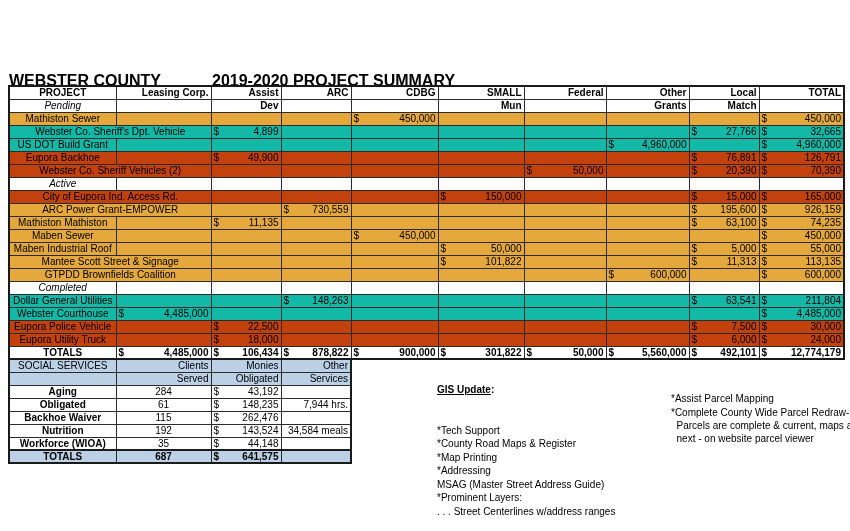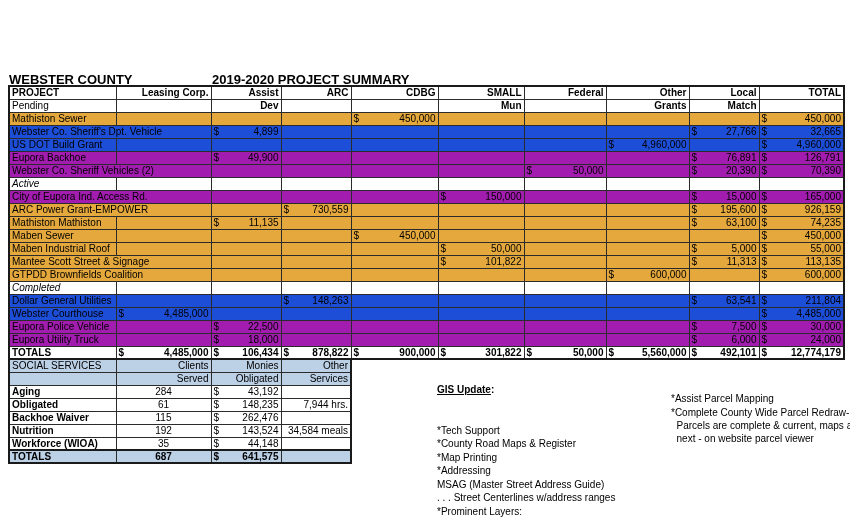--- a/index.html
+++ b/index.html
@@ -1,43 +1,43 @@
 <!DOCTYPE html>
 <html><head>
 <meta charset="utf-8">
 <style>
   *{box-sizing:border-box;margin:0;padding:0}
   html,body{background:#fff}
   body{width:850px;height:531px;position:relative;font-family:"Liberation Sans",sans-serif;color:#000;overflow:hidden}
   .page{position:absolute;inset:0;background:#fff}
 
-  .t1,.t2{position:absolute;top:72px;font-size:13px;font-weight:bold;white-space:nowrap}
+  .t1,.t2{position:absolute;top:72px;font-size:16px;font-weight:bold;white-space:nowrap}
   .t1{left:9px}
   .t2{left:212px}
 
   table.tbl{border-collapse:collapse;table-layout:fixed;position:absolute;background:#fff}
   table.tbl td{border:1px solid #2b2b2b;height:13px;font-size:10px;line-height:11px;
                padding:0 2px;overflow:hidden;white-space:nowrap;vertical-align:middle}
 
   table.main{left:8px;top:85px;width:835px;border:2px solid #1a1a1a}
   table.social{left:8px;top:358px;width:342px;border:2px solid #1a1a1a}
 
-  td.lbl{text-align:left;padding-left:3px}
+  td.lbl{text-align:center;padding-left:3px}
   td.c{text-align:right}
   .b{font-weight:bold}
-  .i{}
+  .i{font-style:italic}
 
   .m{display:flex;justify-content:space-between;align-items:center}
   .m .cur{padding-right:2px}
   td.num{padding:0 3px}
   td.rt{text-align:center;padding-right:3px}
 
   tr.gold td{background:#E5A83C}
-  tr.lavender td{background:#1d4ed8}
-  tr.yellow td{background:#a21caf}
+  tr.lavender td{background:#14b8a6}
+  tr.yellow td{background:#c2410c}
   tr.section td{background:#fff}
   tr.section td.lbl{font-style:italic}
   tr.totals td{font-weight:bold;background:#fff}
   tr.totals td{border-top:1.5px solid #1a1a1a}
 
   tr.shdr td{background:#BCD0E6;font-weight:normal}
   tr.srow td.lbl{font-weight:bold}
   tr.stotals td{background:#BCD0E6;font-weight:bold;border-top:2px solid #1a1a1a}
 
   .gis{position:absolute;left:437px;top:356px;font-size:10px;line-height:13.5px;white-space:pre}
@@ -664,20 +664,20 @@
               <span>641,575</span>
             </div>
           </td>
           <td class="c"></td>
         </tr>
       </tbody>
   </table>
 
   <div class="gis">
     <div><span class="gtitle">GIS Update</span><span class="gtitle-sep">:</span></div>
-    <div id="gis-lines"><div>*Tech Support</div><div>*County Road Maps &amp; Register</div><div>*Map Printing</div><div>*Addressing</div><div>MSAG (Master Street Address Guide)</div><div>. . . Street Centerlines w/address ranges</div><div>*Prominent Layers:</div></div>
+    <div id="gis-lines"><div>*Tech Support</div><div>*County Road Maps &amp; Register</div><div>*Map Printing</div><div>*Addressing</div><div>MSAG (Master Street Address Guide)</div><div>*Prominent Layers:</div><div>. . . Street Centerlines w/address ranges</div></div>
   </div>
 
   <div class="parcel">
     <div id="parcel-lines"><div>*Assist Parcel Mapping</div><div>*Complete County Wide Parcel Redraw-</div><div>  Parcels are complete &amp; current, maps are</div><div>  next - on website parcel viewer</div></div>
   </div>
 
 </div>
 
 </body></html>

